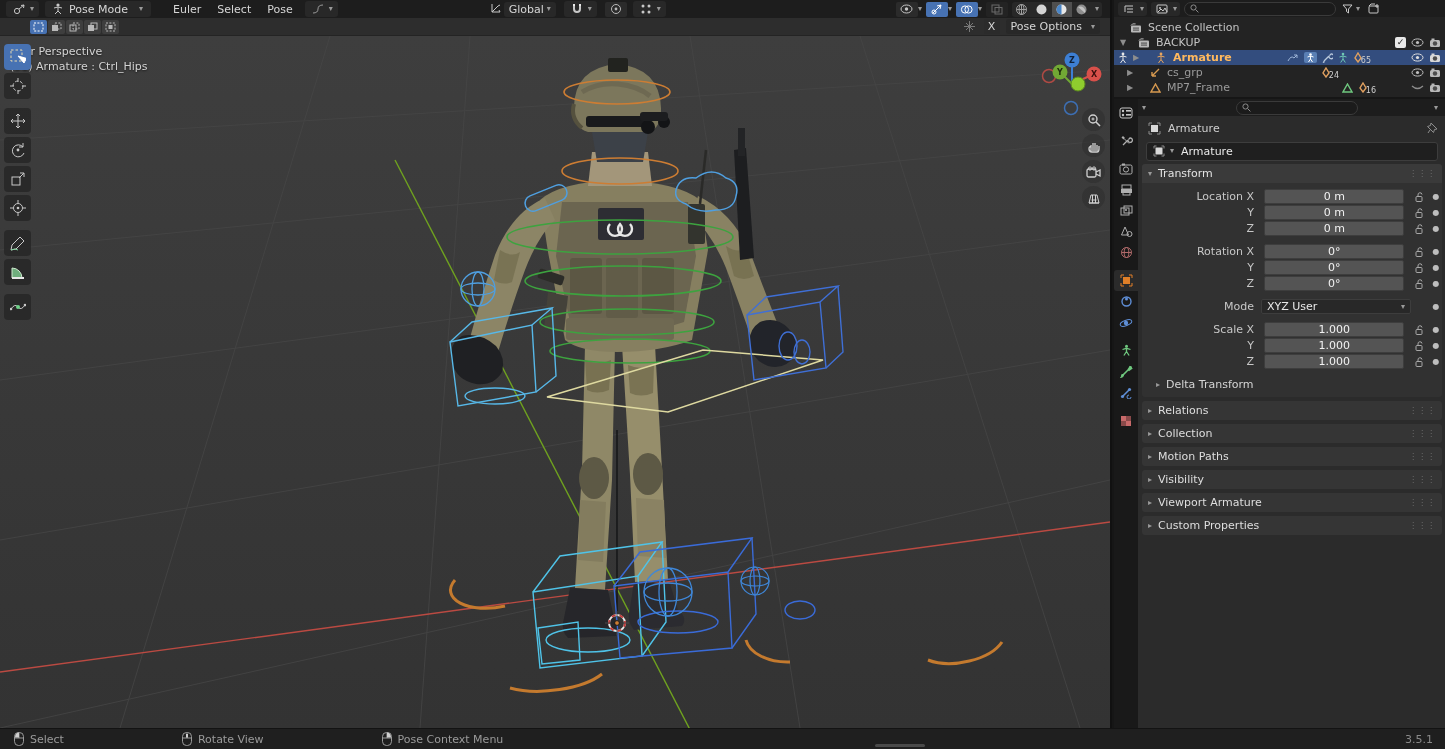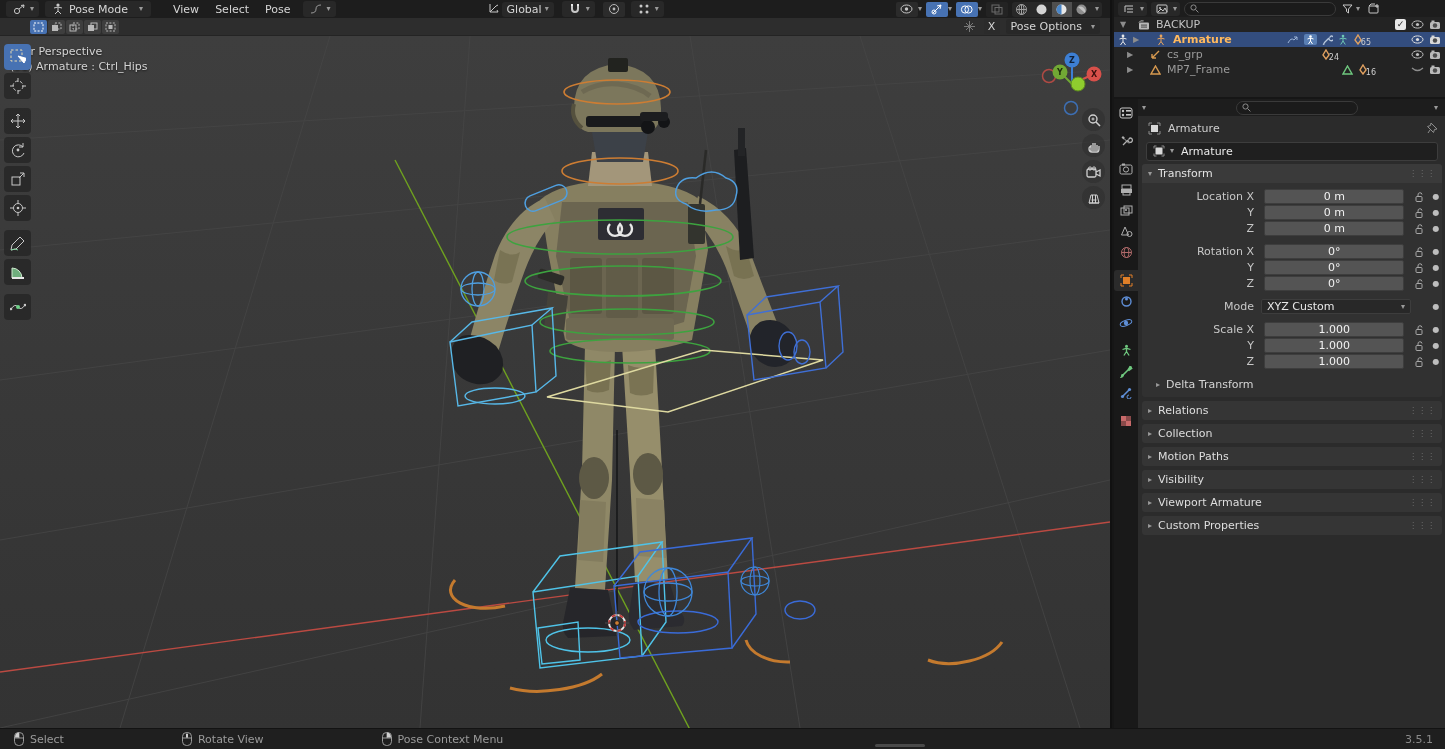--- a/index.html
+++ b/index.html
@@ -85,21 +85,21 @@
   <span class="hbtn dd" style="margin-left:6px;min-width:96px">
     <span class="icon16">
       <svg width="12" height="12">
           <circle cx="6" cy="2" r="1.6" fill="#c8c8c8"></circle>
           <path d="M6 4 v4 M2 5 l4 -1 l4 1 M6 8 l-3 3 M6 8 l3 3" stroke="#c8c8c8" fill="none"></path>
         </svg>
     </span>
     <span>Pose Mode</span>
     <span class="caret" style="margin-left:8px">▾</span>
   </span>
-  <span class="menu-item" style="margin-left:14px">View</span>
+  <span class="menu-item" style="margin-left:14px">Euler</span>
   <span class="menu-item">Select</span>
   <span class="menu-item">Pose</span>
   <span class="hbtn dd" style="margin-left:4px">
     <span class="icon16">
       <svg width="12" height="10">
           <path d="M1 9 Q6 9 6 5 Q6 1 11 1" stroke="#9a9a9a" fill="none"></path>
         </svg>
     </span>
       <span class="caret">▾</span>
   </span>
@@ -565,20 +565,32 @@
     </span>
     <span class="hbtn" style="padding:0 2px">
       <svg width="12" height="11">
           <rect x="1" y="3" width="9" height="7" rx="1" fill="none" stroke="#c8c8c8"></rect>
           <path d="M1 3 l2 -2 h4" stroke="#c8c8c8" fill="none"></path>
           <path d="M9 1 v4 M7 3 h4" stroke="#c8c8c8"></path>
         </svg>
     </span>
   </div>
 
+  <div class="olrow" style="margin-top:3px">
+    <span class="expander"> </span>
+    <span class="icon16">
+      <svg width="12" height="10">
+          <rect x="1" y="2.5" width="10" height="7" rx="1" fill="#b9b9b9"></rect>
+          <path d="M1 2.5 l1.6-1.6 h3" stroke="#b9b9b9" fill="none"></path>
+          <rect x="3" y="4.5" width="6" height="1.2" fill="#5a5a5a"></rect>
+          <rect x="3" y="6.5" width="6" height="1.2" fill="#5a5a5a"></rect>
+        </svg>
+    </span>
+    <span class="name">Scene Collection</span>
+  </div>
 
   <div class="olrow">
     <span class="expander">▼</span>
     <span style="width:8px"></span>
     <span class="icon16">
       <svg width="12" height="10">
           <rect x="1" y="2.5" width="10" height="7" rx="1" fill="#b9b9b9"></rect>
           <path d="M1 2.5 l1.6-1.6 h3" stroke="#b9b9b9" fill="none"></path>
           <rect x="3" y="4.5" width="6" height="1.2" fill="#5a5a5a"></rect>
           <rect x="3" y="6.5" width="6" height="1.2" fill="#5a5a5a"></rect>
@@ -960,21 +972,21 @@
               <path d="M3 4.5 V3 a2 2 0 0 1 4 -0.5" fill="none" stroke="#a8a8a8"></path>
             </svg>
           </span>
         <span class="pdot">●</span>
       </div>
       <div style="height:6px"></div>
 
       <div class="prow">
         <span class="plabel">Mode</span>
         <span class="pdrop">
-          <span>XYZ Custom</span>
+          <span>XYZ User</span>
           <span class="caret">▾</span>
         </span>
         <span class="plock"></span>
         <span class="pdot">●</span>
       </div>
       <div style="height:6px"></div>
 
       <div class="prow">
         <span class="plabel">Scale X</span>
         <span class="pfield">1.000</span>

